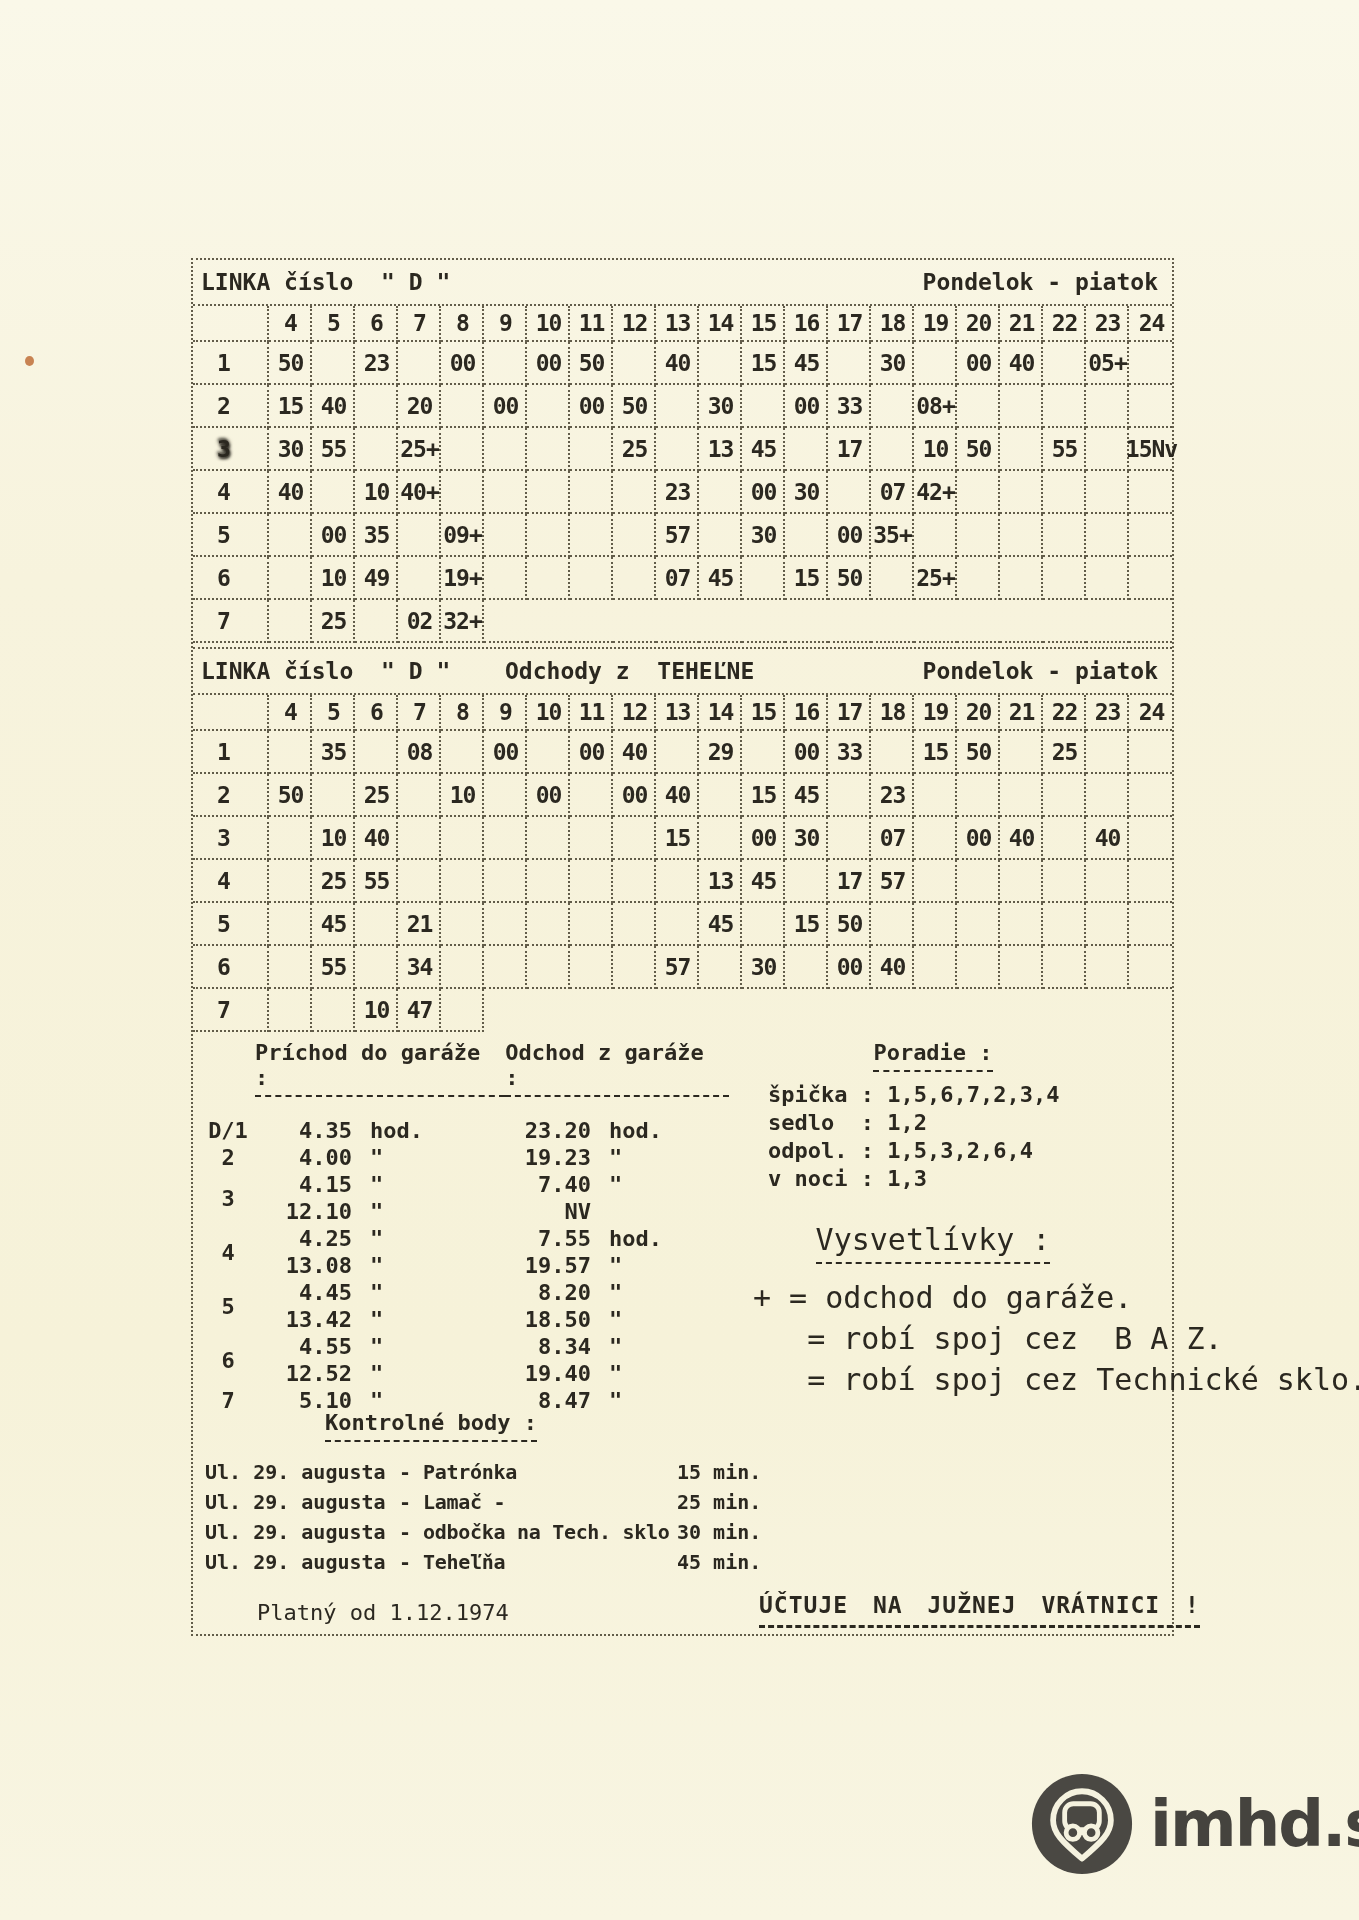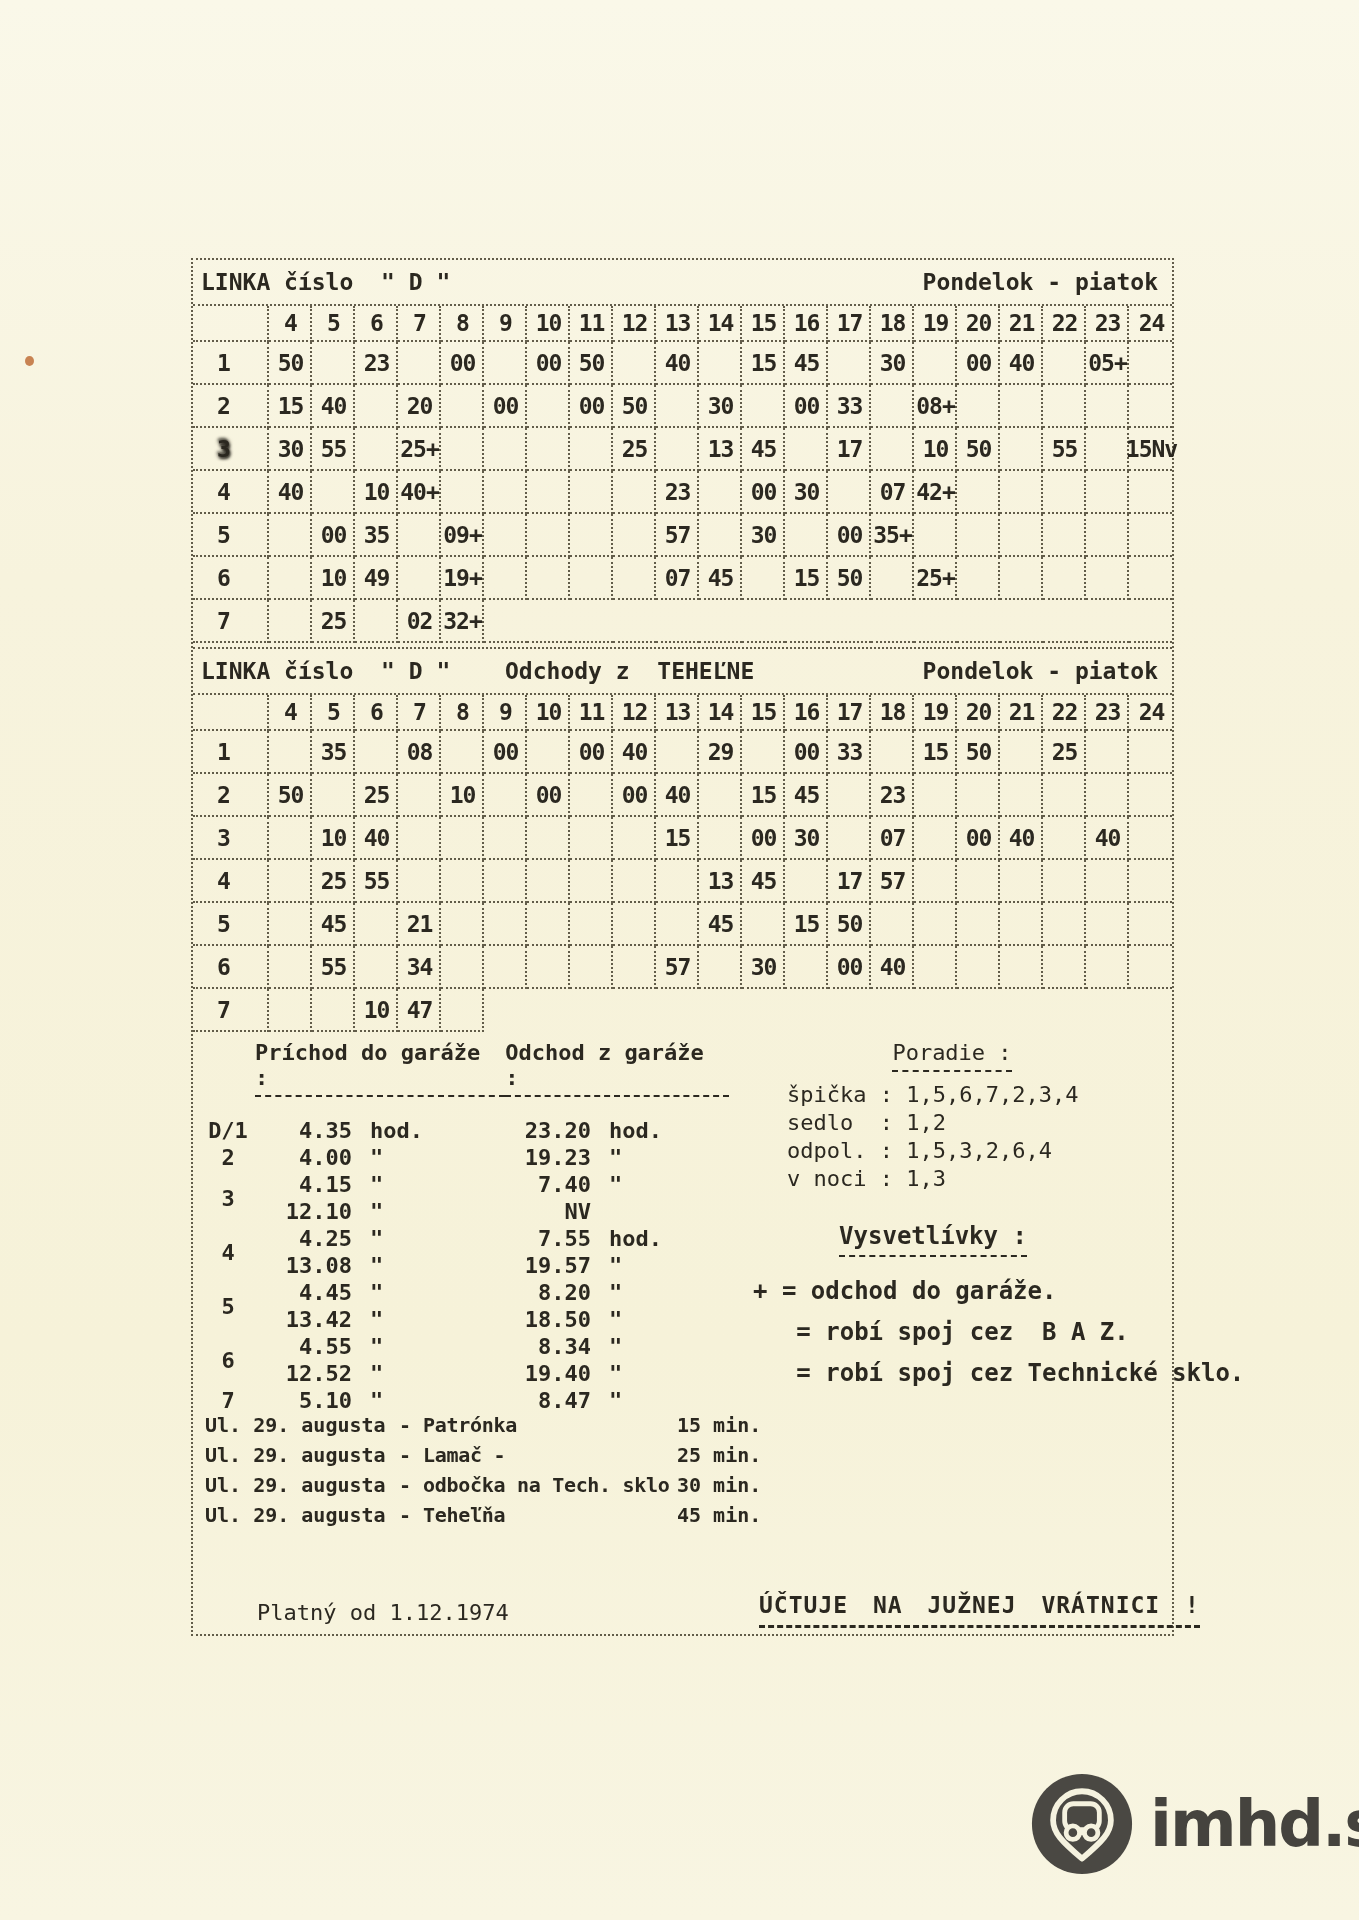--- a/index.html
+++ b/index.html
@@ -46,25 +46,25 @@
   .grows{margin-top:20px}
   .grow{display:flex;align-items:center}
   .gl{display:flex;line-height:27px}
   .glab{width:58px;text-align:center}
   .gcol{width:166px;display:flex;flex-direction:column}
   .gcol.arr{margin-left:58px;width:200px}
   .gtm{width:95px;text-align:right;white-space:pre}
   .arr .gtm{width:110px}
   .gsf{margin-left:18px;white-space:pre}
   
-  .poradie{position:absolute;left:594px;top:780px;width:330px;font-size:22px;font-weight:normal}
+  .poradie{position:absolute;left:575px;top:780px;width:330px;font-size:22px;font-weight:bold}
   .ptitle{text-align:center;margin-bottom:16px}
   .pitem{white-space:pre;line-height:28px}
   
-  .legend{position:absolute;left:560px;top:962px;width:420px;font-size:24px;font-weight:bold}
+  .legend{position:absolute;left:560px;top:962px;width:420px;font-size:30px;font-weight:normal}
   .ltitle{text-align:center;margin-bottom:28px;margin-right:60px}
   .litem{white-space:pre;margin-bottom:15px;line-height:26px}
   
   .checkpoints{position:absolute;left:12px;top:1150px;width:680px;font-size:20px;font-weight:bold}
   .ktitle{padding-left:120px;margin-bottom:22px;font-size:22px}
   .krow{display:flex;line-height:30px}
   .kfrom{width:182px;white-space:pre}
   .kdash{width:36px;text-align:center}
   .kto{width:254px;letter-spacing:-0.3px;white-space:pre}
   .ktime{white-space:pre}
@@ -687,20 +687,21 @@
     </div>
 
     <div class="legend">
       <div class="ltitle"><span class="us">Vysvetlívky :</span></div>
       <div class="litem">+ = odchod do garáže.</div>
       <div class="litem">   = robí spoj cez  B A Z.</div>
       <div class="litem">   = robí spoj cez Technické sklo.</div>
     </div>
 
     <div class="checkpoints">
+      <div class="ktitle"><span class="us">Kontrolné body :</span></div>
       <div class="krow">
         <span class="kfrom">Ul. 29. augusta</span>
         <span class="kdash">-</span>
         <span class="kto">Patrónka</span>
         <span class="ktime">15 min.</span>
       </div>
       <div class="krow">
         <span class="kfrom">Ul. 29. augusta</span>
         <span class="kdash">-</span>
         <span class="kto">Lamač -</span>

